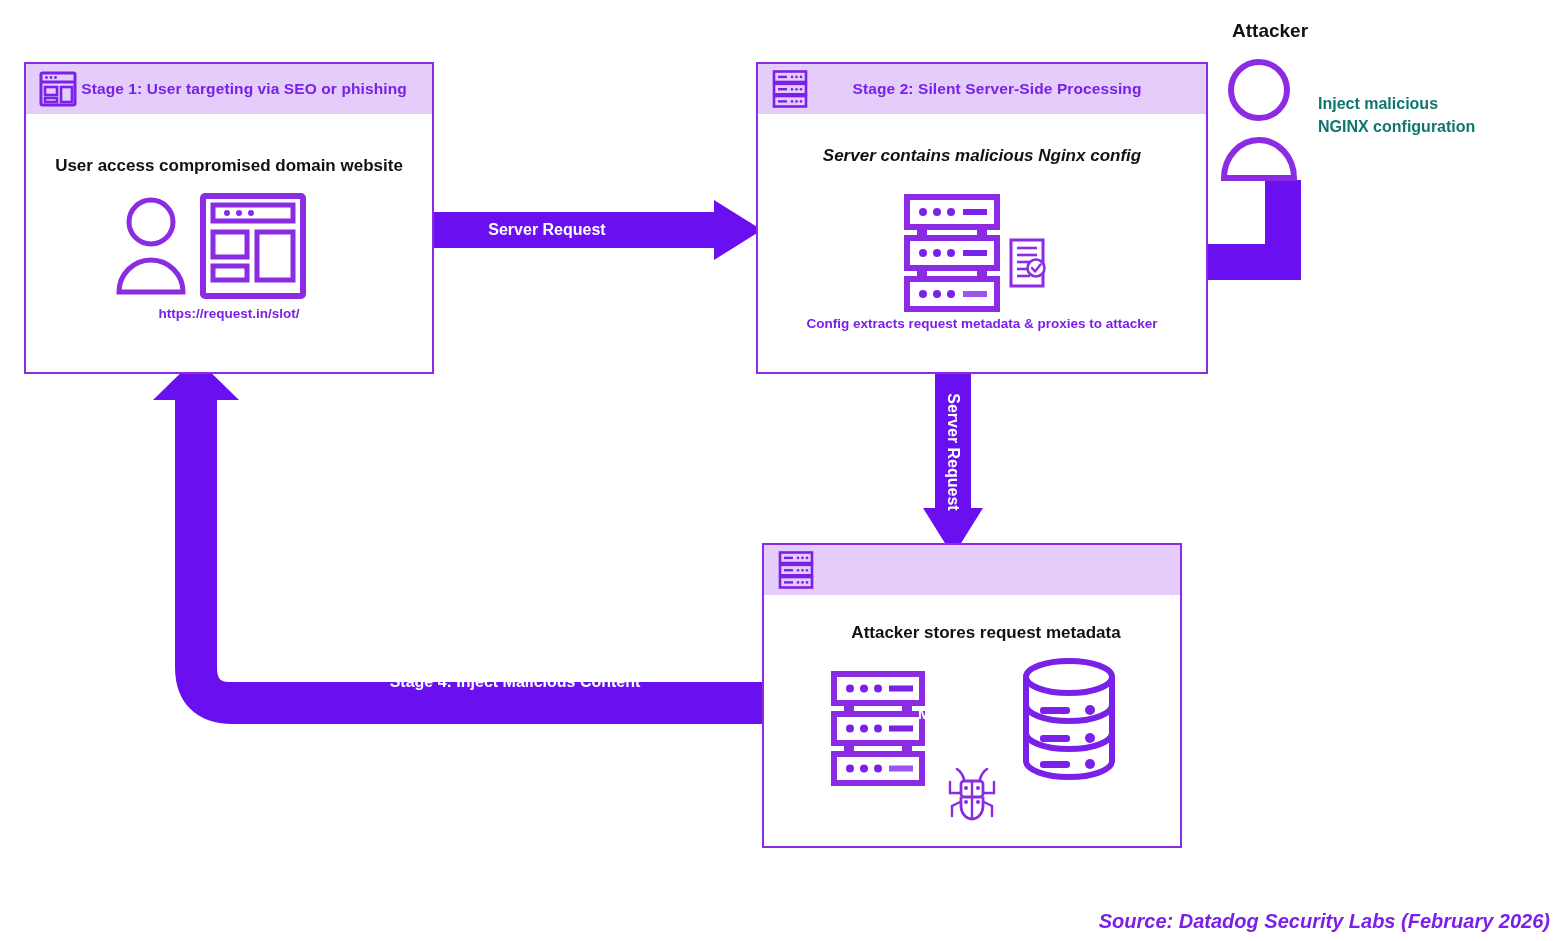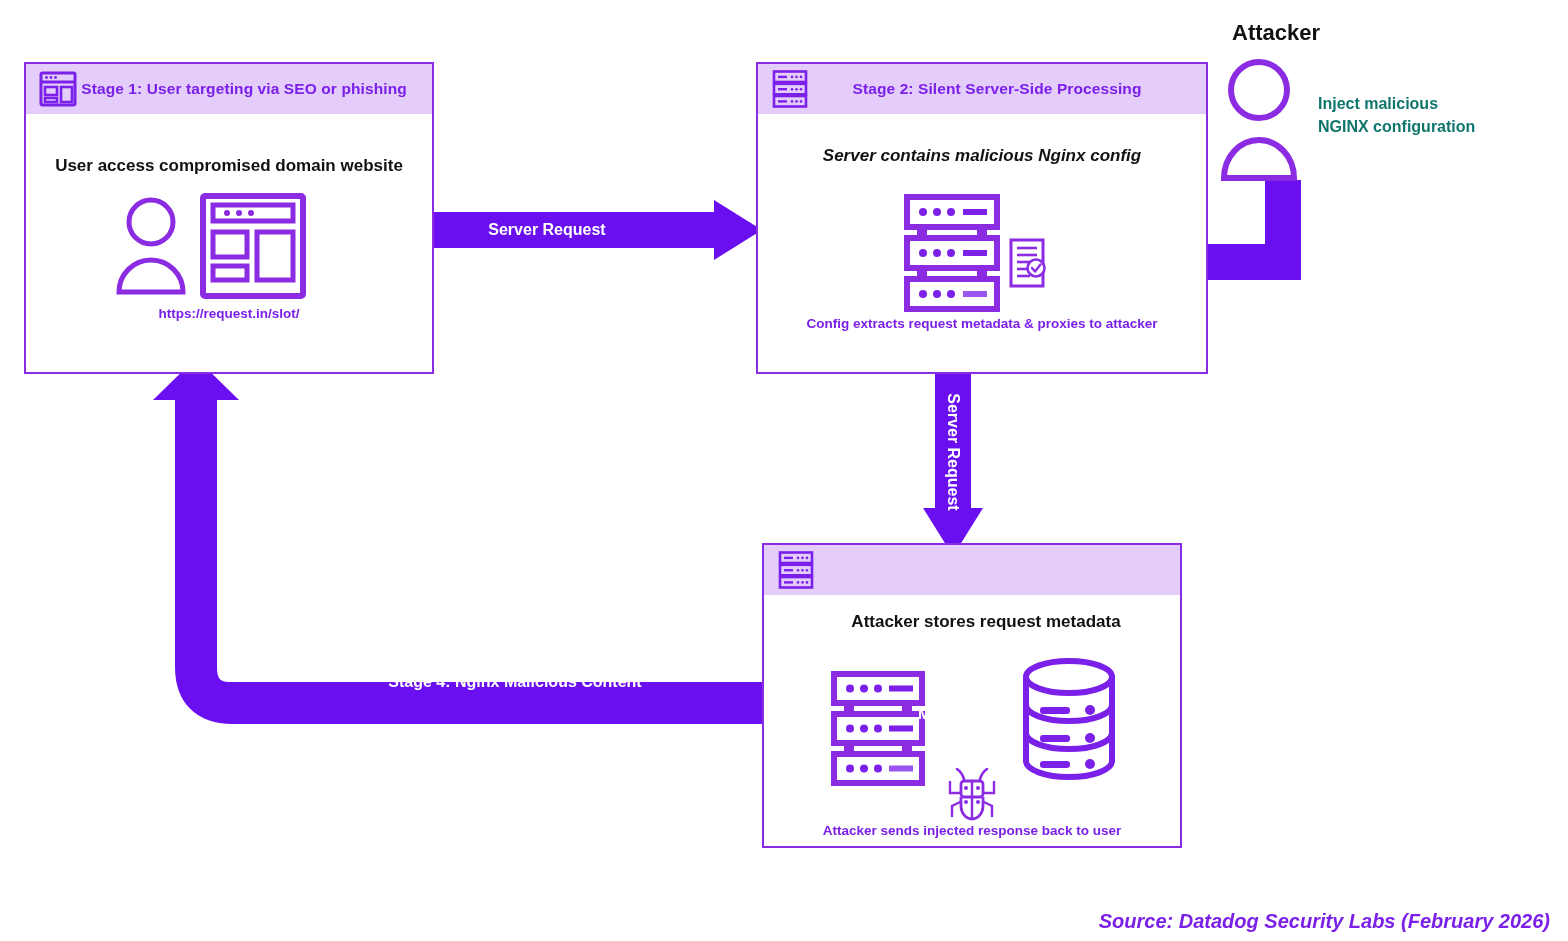--- a/index.html
+++ b/index.html
@@ -92,21 +92,21 @@
   .arrow-label.vertical {
     transform-origin: center center;
   }
 
   
   .free-text {
     position: absolute;
     white-space: pre-line;
   }
   .attacker-label {
-    font-size: 22px;
+    font-size: 19px;
     font-weight: bold;
     color: #111111;
   }
   .inject-label {
     font-size: 16px;
     font-weight: bold;
     color: #0f766e;
     line-height: 1.45;
   }
   .source-label {
@@ -270,21 +270,21 @@
           <circle cx="21" cy="20.2" r="1.3" fill="#7b20e8"></circle>
             <circle cx="25.5" cy="20.2" r="1.3" fill="#7b20e8"></circle>
             <circle cx="30" cy="20.2" r="1.3" fill="#7b20e8"></circle>
           <circle cx="21" cy="32.4" r="1.3" fill="#7b20e8"></circle>
             <circle cx="25.5" cy="32.4" r="1.3" fill="#7b20e8"></circle>
             <circle cx="30" cy="32.4" r="1.3" fill="#7b20e8"></circle>
         </svg>
       </span>
     </div>
     <div class="stage-body">
-      <div class="body-title" style="top:17px;padding-left:28px;">Attacker stores request metadata</div>
+      <div class="body-title" style="top:28px;padding-left:28px;">Attacker stores request metadata</div>
 
       <span class="icon-wrap" style="left:66px; top:76px;">
         <svg width="96" height="116" viewBox="0 0 96 116">
           <rect x="4" y="3" width="88" height="29" fill="none" stroke="#8b2be2" stroke-width="6"></rect>
           <rect x="4" y="43" width="88" height="29" fill="none" stroke="#8b2be2" stroke-width="6"></rect>
           <rect x="4" y="83" width="88" height="29" fill="none" stroke="#8b2be2" stroke-width="6"></rect>
           <rect x="14" y="35" width="10" height="8" fill="#8b2be2"></rect>
           <rect x="72" y="35" width="10" height="8" fill="#8b2be2"></rect>
           <rect x="14" y="75" width="10" height="8" fill="#8b2be2"></rect>
           <rect x="72" y="75" width="10" height="8" fill="#8b2be2"></rect>
@@ -333,21 +333,20 @@
           <line x1="41" y1="25" x2="52" y2="25" stroke="#8b2be2" stroke-width="2.4" stroke-linecap="round"></line>
           <path d="M 8 25 L 8 14" fill="none" stroke="#8b2be2" stroke-width="2.4" stroke-linecap="round"></path>
           <path d="M 52 25 L 52 14" fill="none" stroke="#8b2be2" stroke-width="2.4" stroke-linecap="round"></path>
           <path d="M 10 38 L 18 34" fill="none" stroke="#8b2be2" stroke-width="2.4" stroke-linecap="round"></path>
           <path d="M 50 38 L 42 34" fill="none" stroke="#8b2be2" stroke-width="2.4" stroke-linecap="round"></path>
           <path d="M 10 38 L 10 48" fill="none" stroke="#8b2be2" stroke-width="2.4" stroke-linecap="round"></path>
           <path d="M 50 38 L 50 48" fill="none" stroke="#8b2be2" stroke-width="2.4" stroke-linecap="round"></path>
         </svg>
       </span>
 
-      <div class="body-caption" style="top:228px;">Attacker sends injected response back to user</div>
     </div>
   </div>
 
   <div class="free-text attacker-label" style="left:1232px; top:20px;">Attacker</div>
 
   <span class="icon-wrap" style="left:1220px; top:58px;">
     <svg width="78" height="124" viewBox="0 0 78 124">
       <circle cx="39" cy="32" r="28" fill="none" stroke="#8b2be2" stroke-width="6"></circle>
       <path d="M 4 120 A 35 38 0 0 1 74 120 Z" fill="none" stroke="#8b2be2" stroke-width="6"></path>
     </svg>
@@ -355,17 +354,17 @@
 
   <div class="free-text inject-label" style="left:1318px; top:92px;">Inject malicious
 NGINX configuration</div>
 
   <div class="arrow-label" style="left:377px; top:221px; width:340px;">Server Request</div>
 
   <div class="arrow-label vertical" style="left:881px; top:443px; width:144px; transform:rotate(90deg);">Server Request</div>
 
   <div class="arrow-label small" style="left:903px; top:705px; width:95px;">Metadata</div>
 
-  <div class="arrow-label" style="left:265px; top:673px; width:500px;">Stage 4: Nginx Malicious Content</div>
+  <div class="arrow-label" style="left:265px; top:673px; width:500px;">Stage 4: Inject Malicious Content</div>
 
   <div class="free-text source-label" style="right:18px; top:890px;margin-top:20px;">Source: Datadog Security Labs (February 2026)</div>
 
 </div>
 
 </body></html>

